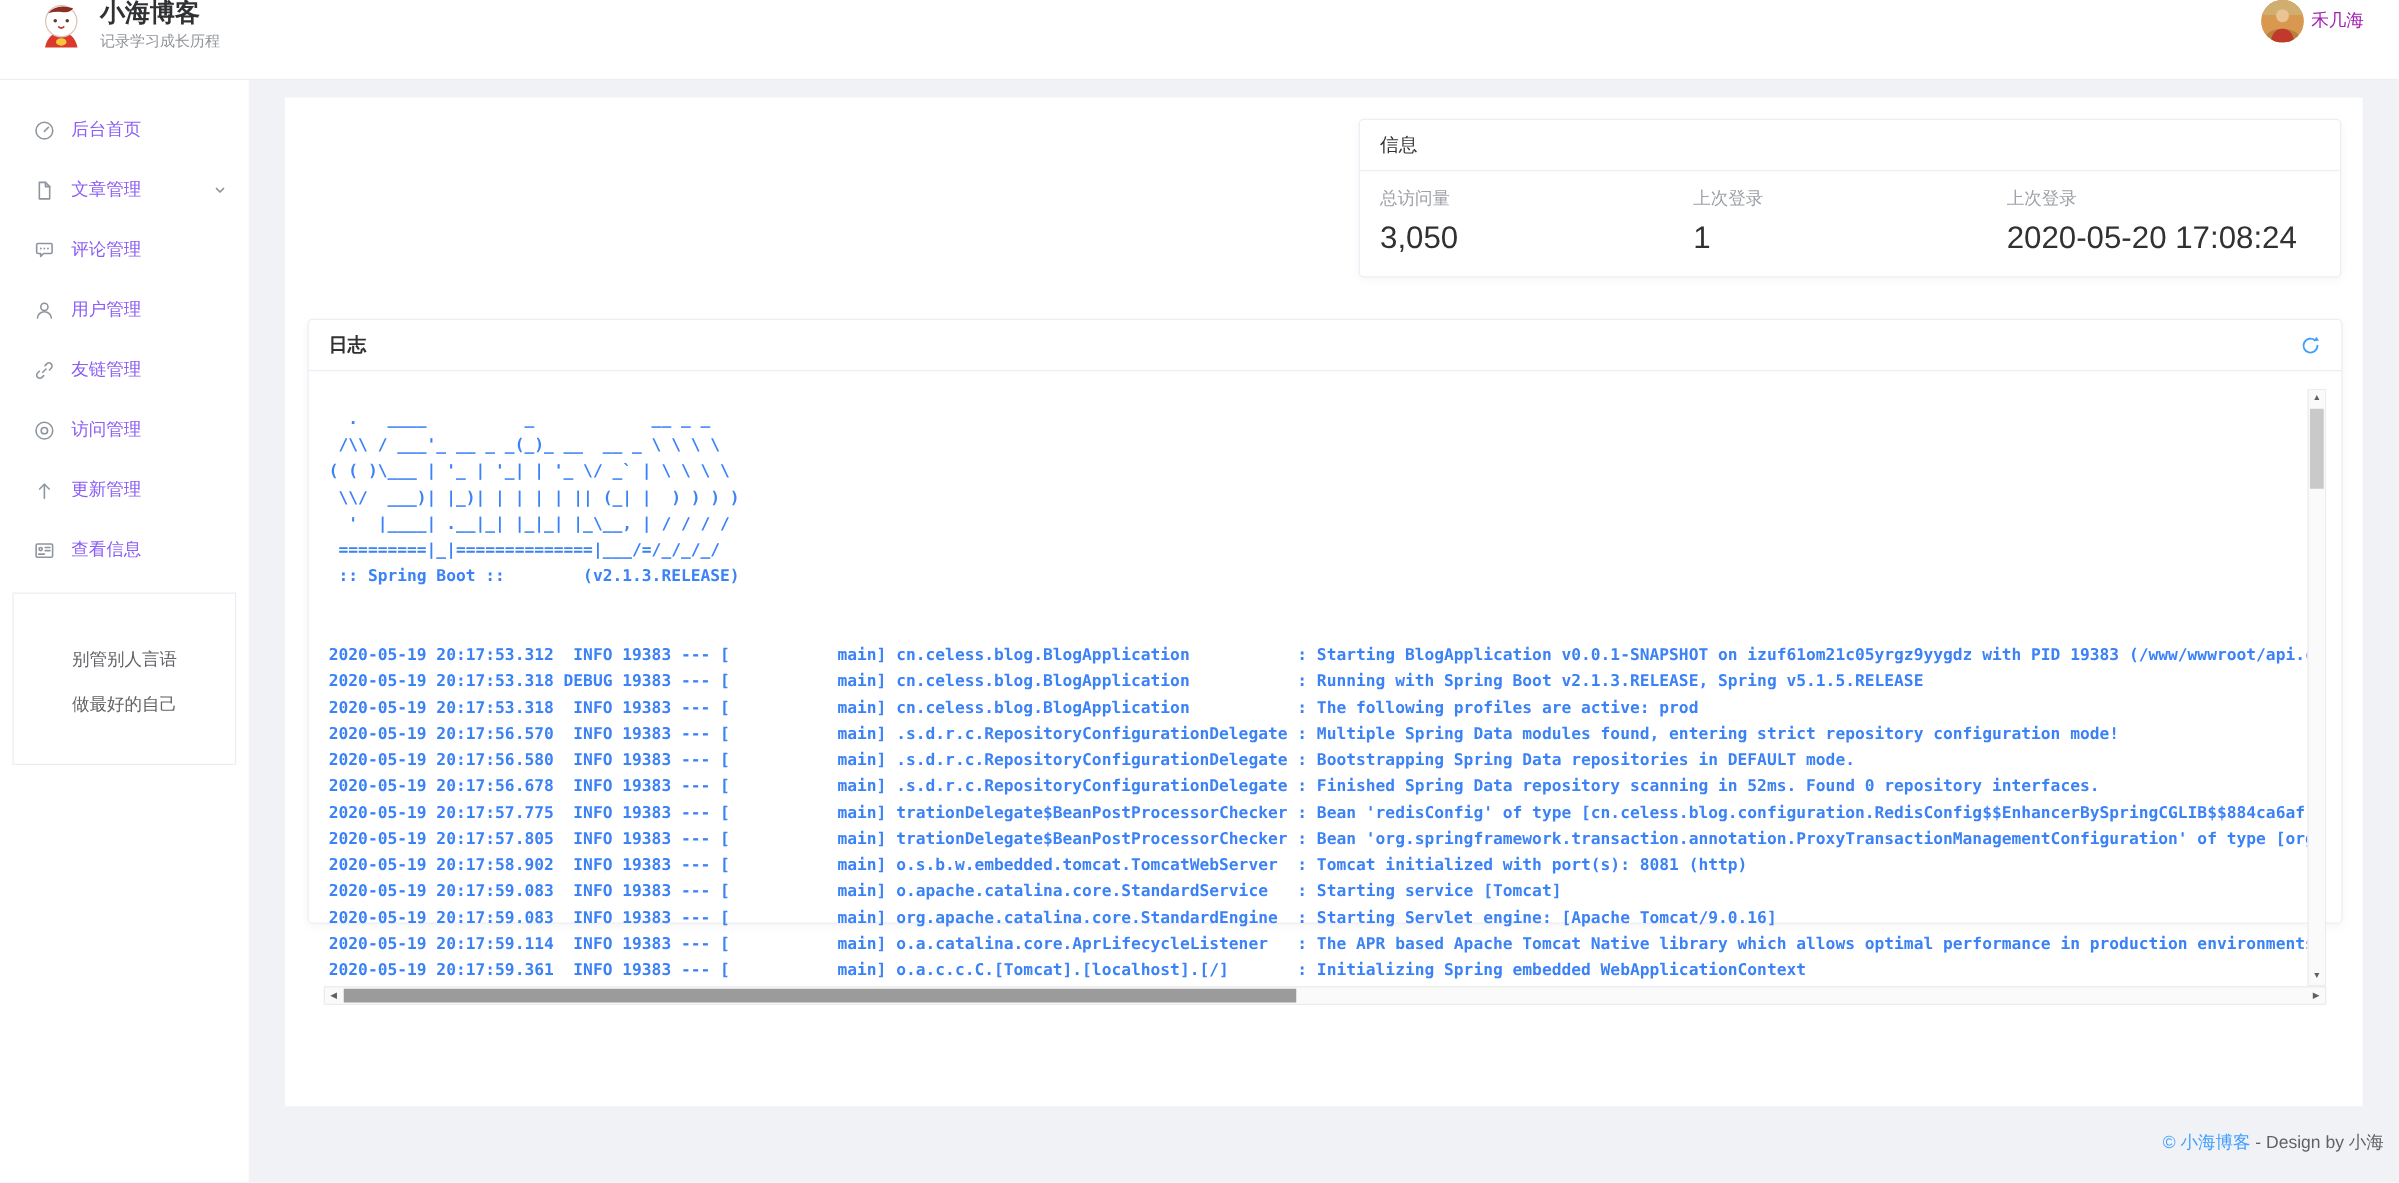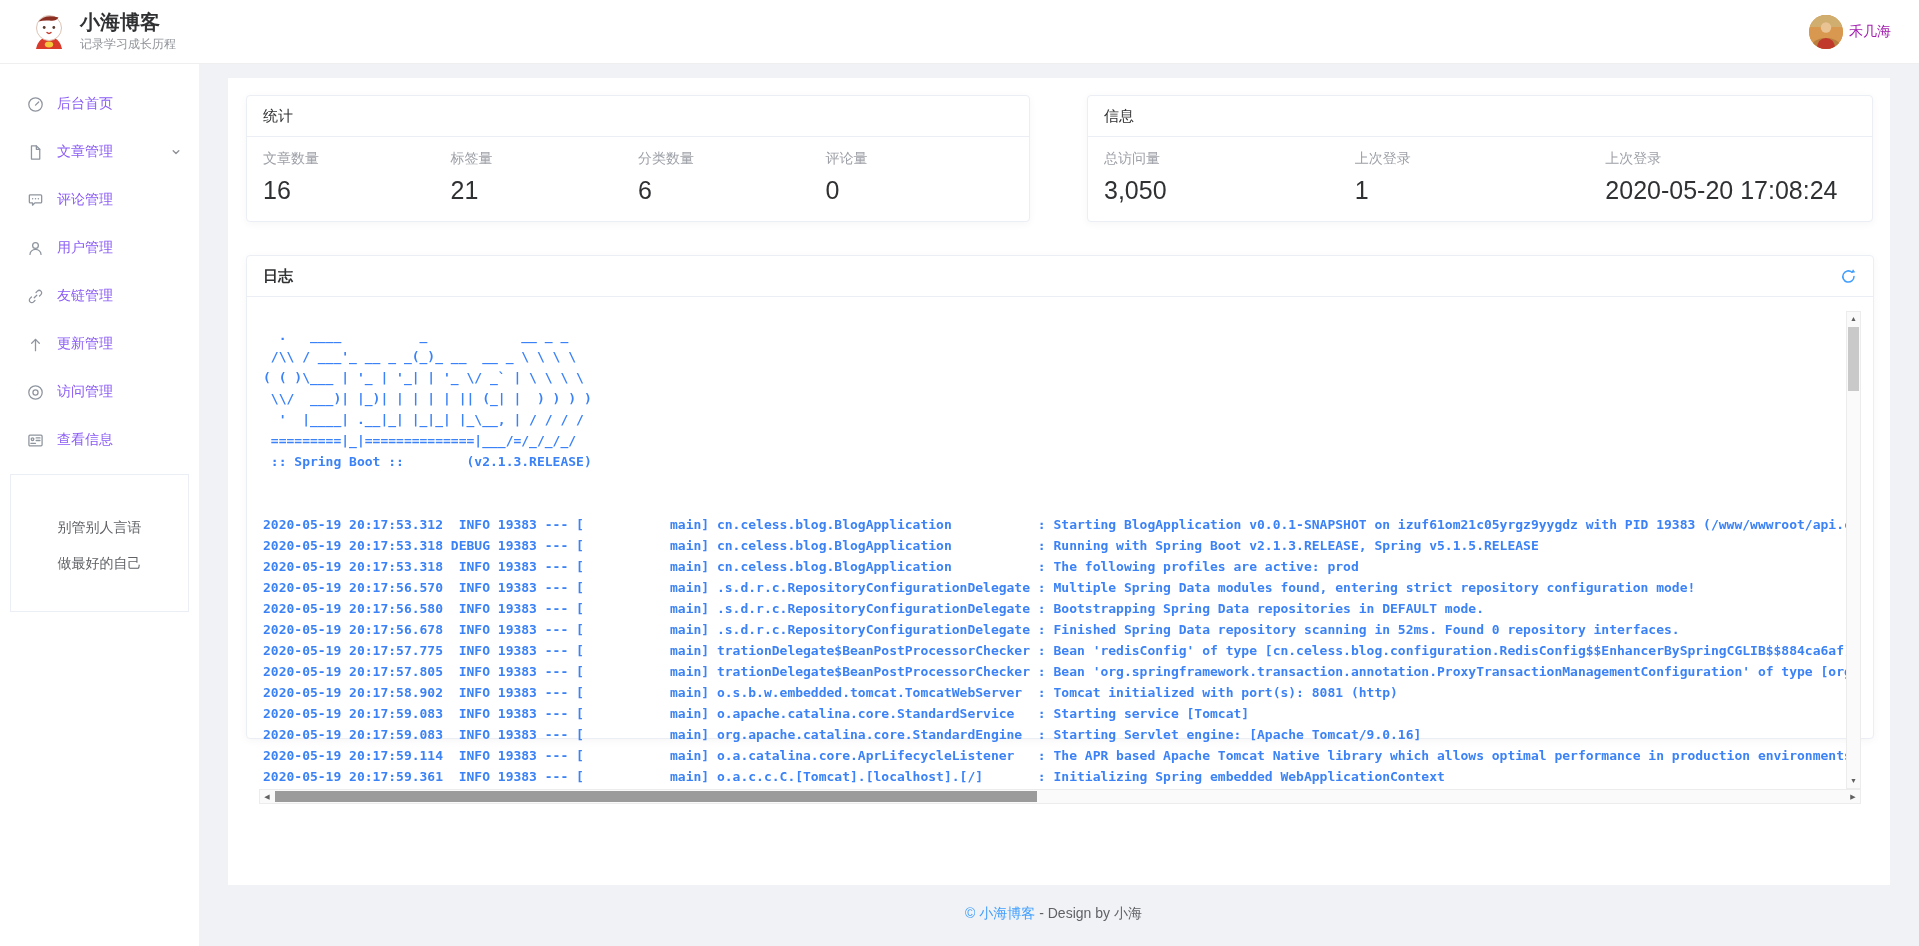--- a/index.html
+++ b/index.html
@@ -1,21 +1,21 @@
 <!DOCTYPE html>
 <html><head>
 <meta charset="utf-8">
 <style>
   html,body{margin:0;padding:0;}
   body{font-family:"Liberation Sans","DejaVu Sans",sans-serif;background:#f0f2f5;}
   .page{position:relative;width:1919px;height:946px;background:#f0f2f5;overflow:hidden;}
 
   
   .hdr{position:absolute;left:0;top:0;right:0;height:64px;background:#fff;border-bottom:1px solid #efefef;
-       display:flex;align-items:center;padding:0 28px;box-sizing:border-box;z-index:5;}
+       display:flex;align-items:flex-start;padding:0 28px;box-sizing:border-box;z-index:5;}
   .logo{width:42px;height:42px;flex:0 0 42px;}
   .brand{margin-left:10px;}
   .brand .t{font-size:20px;font-weight:bold;color:#303133;line-height:22px;}
   .brand .s{font-size:12px;color:#909399;margin-top:3px;}
   .hdr-right{margin-left:auto;display:flex;align-items:center;gap:6px;cursor:pointer;}
   .avatar{width:34px;height:34px;border-radius:50%;overflow:hidden;background:#d9984f;}
   .uname{font-size:14px;color:#a21caf;}
 
   
   .side{position:absolute;left:0;top:64px;bottom:0;width:200px;background:#fff;border-right:1px solid #f2f2f2;
@@ -58,21 +58,21 @@
   .vsb .up{top:0;}
   .vsb .dn{bottom:0;}
   .vsb .thumb{position:absolute;left:1px;top:15px;width:11px;height:64px;background:#c9c9c9;cursor:pointer;}
   .hsb{position:absolute;left:12px;right:12px;top:492px;height:15px;background:#fafafa;border:1px solid #ececec;box-sizing:border-box;}
   .hsb .arr{position:absolute;top:0;width:14px;height:13px;font-size:7px;line-height:13px;text-align:center;color:#606060;cursor:pointer;}
   .hsb .lf{left:0;}
   .hsb .rt{right:0;}
   .hsb .thumb{position:absolute;top:1px;left:15px;width:762px;height:11px;background:#9b9b9b;cursor:pointer;}
 
   
-  .ftr{position:absolute;left:200px;right:12px;top:905px;text-align:center;font-size:14px;color:#606266;}
+  .ftr{position:absolute;left:200px;right:12px;top:905px;text-align:right;font-size:14px;color:#606266;}
   .ftr .lnk{color:#409EFF;cursor:pointer;}
 </style>
 </head>
 <body>
 
 <div class="page">
 
   <div class="hdr">
     <svg class="logo" viewBox="0 0 42 42">
       <path d="M8 38 q2.5-12 13-12 q10.5 0 13 12 z" fill="#d93a2b"></path>
@@ -145,32 +145,32 @@
       <svg class="icn" viewBox="0 0 16 16">
         <path d="M6.8 9.2 l2.4-2.4"></path>
         <path d="M8.5 4.2 l1.3-1.3 a2.3 2.3 0 0 1 3.3 3.3 l-1.3 1.3"></path>
         <path d="M7.5 11.8 l-1.3 1.3 a2.3 2.3 0 0 1 -3.3-3.3 l1.3-1.3"></path>
       </svg>
       <span>友链管理</span>
     </div>
 
     <div class="sitem">
       <svg class="icn" viewBox="0 0 16 16">
+        <circle cx="8" cy="8" r="6.3"></circle>
+          <circle cx="8" cy="8" r="2.4"></circle>
+      </svg>
+      <span>访问管理</span>
+    </div>
+
+    <div class="sitem">
+      <svg class="icn" viewBox="0 0 16 16">
         <path d="M8 13.8 V3.2"></path>
           <path d="M4.4 6.8 L8 3.2 l3.6 3.6"></path>
       </svg>
       <span>更新管理</span>
-    </div>
-
-    <div class="sitem">
-      <svg class="icn" viewBox="0 0 16 16">
-        <circle cx="8" cy="8" r="6.3"></circle>
-          <circle cx="8" cy="8" r="2.4"></circle>
-      </svg>
-      <span>访问管理</span>
     </div>
 
     <div class="sitem">
       <svg class="icn" viewBox="0 0 16 16">
         <rect x="1.8" y="3" width="12.4" height="10" rx="1"></rect>
         <circle cx="5.2" cy="6.8" r="1.2"></circle>
           <path d="M8.6 5.6 h3.6"></path>
           <path d="M8.6 8 h3.6"></path>
           <path d="M3.6 10.6 h4.4"></path>
       </svg>
@@ -178,43 +178,20 @@
     </div>
 
     <div class="motto">
       <div>别管别人言语</div>
       <div>做最好的自己</div>
     </div>
   </div>
 
   <div class="panel">
 
-    <div class="card card-stats">
-      <div class="card-hd">
-        <span>统计</span>
-      </div>
-      <div class="cols">
-        <div class="col">
-          <div class="lb">文章数量</div>
-          <div class="vl">16</div>
-        </div>
-        <div class="col">
-          <div class="lb">标签量</div>
-          <div class="vl">21</div>
-        </div>
-        <div class="col">
-          <div class="lb">分类数量</div>
-          <div class="vl">6</div>
-        </div>
-        <div class="col">
-          <div class="lb">评论量</div>
-          <div class="vl">0</div>
-        </div>
-      </div>
-    </div>
 
     <div class="card card-info">
       <div class="card-hd">
         <span>信息</span>
       </div>
       <div class="cols">
         <div class="col">
           <div class="lb">总访问量</div>
           <div class="vl">3,050</div>
         </div>

